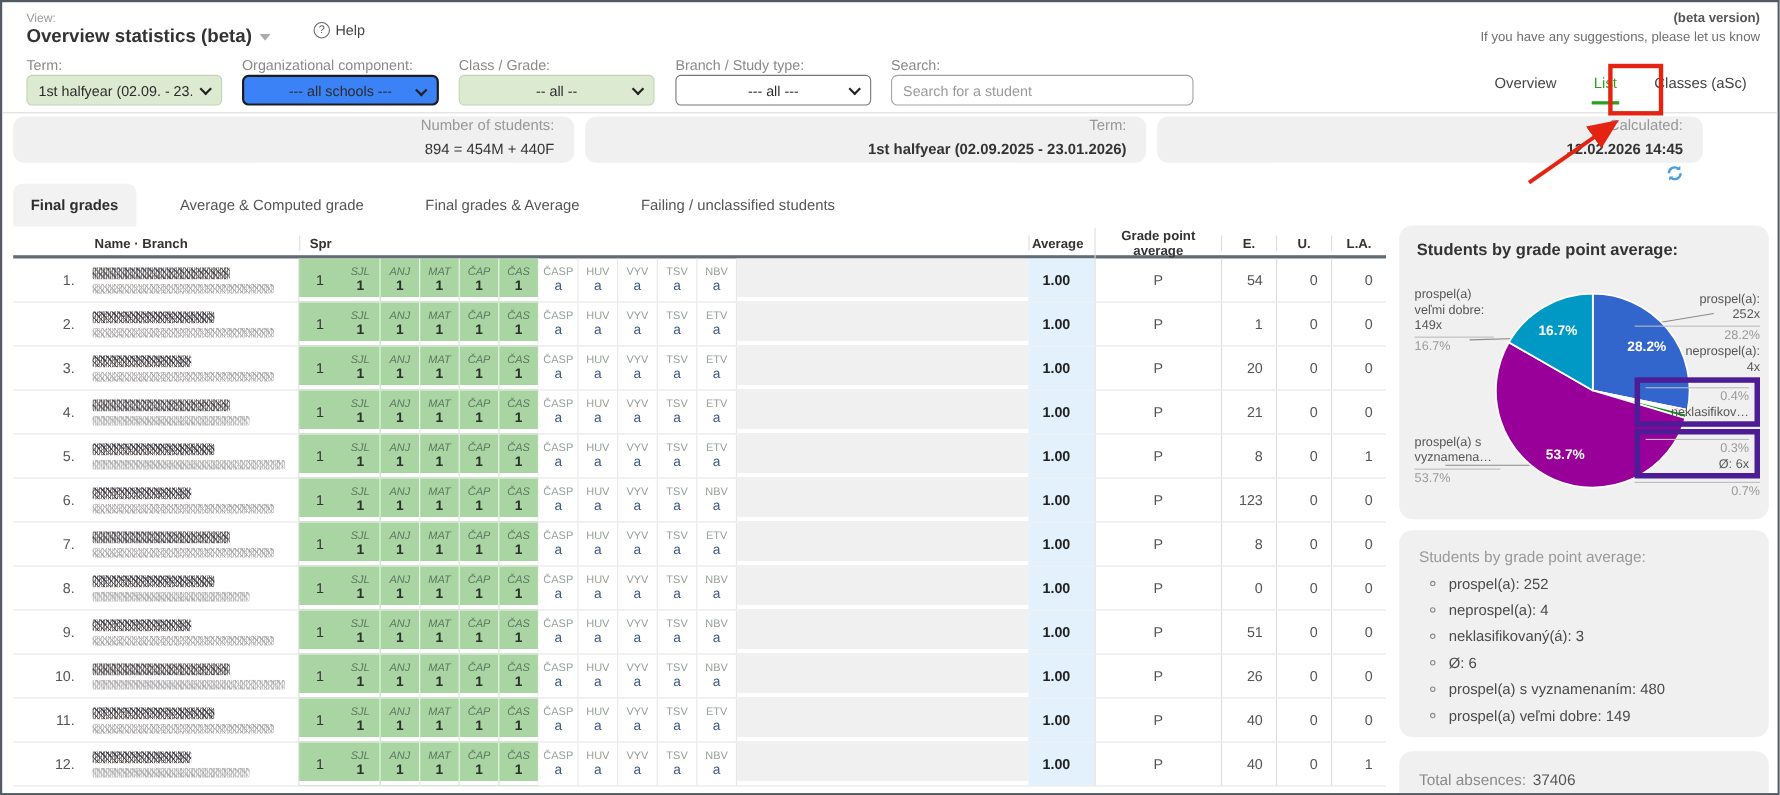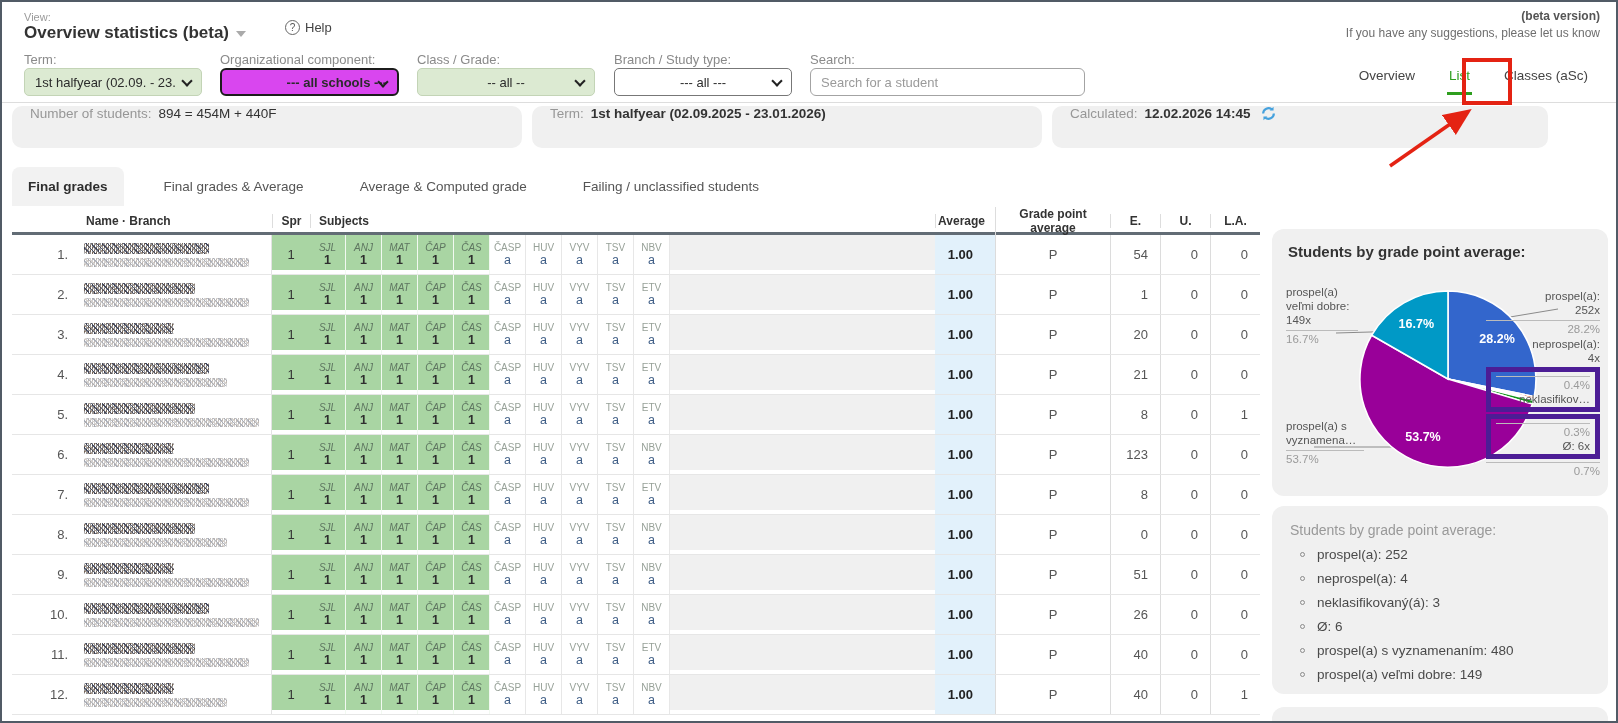--- a/index.html
+++ b/index.html
@@ -14,36 +14,36 @@
   .help { position:absolute; left:283px; top:18px; font-size:13px; color:#444; cursor:pointer; display:flex; align-items:center; gap:5px; }
   .help-circle { width:15px; height:15px; border:1px solid #666; border-radius:50%; font-size:10px; color:#555; display:flex; align-items:center; justify-content:center; }
   .beta-version { position:absolute; right:16px; top:7px; font-size:12px; font-weight:bold; color:#555; }
   .suggestions { position:absolute; right:16px; top:24px; font-size:12px; color:#6e6e6e; }
 
   
   .filter-label { position:absolute; top:50px; font-size:13px; color:#8a8a8a; }
   .ctrl { position:absolute; top:66px; height:28px; border-radius:5px; font-size:13px; color:#2b2b2b; display:flex; align-items:center; padding:0 10px; cursor:pointer; }
   .ctrl .chev { position:absolute; right:10px; top:10px; width:8px; height:8px; border-right:2px solid #222; border-bottom:2px solid #222; transform:rotate(45deg); margin-top:-2px; }
   .ctrl-green { background:#dcead2; border:1px solid #c3d4b6; }
-  .ctrl-black { background:#d946ef; border:2px solid #1c1c1c; border-radius:6px; justify-content:flex-end;font-weight:bold; }
+  .ctrl-black { background:#3b82f6; border:2px solid #1c1c1c; border-radius:6px; justify-content:center; }
   .ctrl-plain { background:#fff; border:1px solid #777; justify-content:center; }
   .ctrl-text { white-space:nowrap; overflow:hidden; max-width:140px; }
   .search-input { position:absolute; top:66px; left:808px; width:275px; height:28px; border:1px solid #a3a3a3; border-radius:6px; font-size:13px; padding:0 10px; color:#333; font-family:"Liberation Sans",sans-serif; }
   .search-input::placeholder { color:#9a9a9a; }
 
   
   .view-tabs { position:absolute; top:66px; right:28px; display:flex; gap:34px; font-size:13.5px; color:#444; }
   .view-tab { cursor:pointer; position:relative; }
   .view-tab.active { color:#2e9e1e; }
   .view-tab.active::after { content:""; position:absolute; left:-2px; right:-2px; top:24px; height:3px; background:#2e9e1e; }
 
   .top-divider { position:absolute; left:0; right:0; top:100px; border-top:1px solid #ddd; }
 
   
-  .info-card { position:absolute; top:104px; height:42px; background:#f0f0f0; border-radius:10px; display:flex; align-items:flex-start; padding:0 18px; font-size:13.5px; gap:7px; }
+  .info-card { position:absolute; top:104px; height:42px; background:#f0f0f0; border-radius:10px; display:flex; align-items:flex-end; padding:0 18px; font-size:13.5px; gap:7px;flex-direction:column; }
   .info-card .lbl { color:#979797; }
   .info-card .val { color:#333; font-weight:600; }
   .refresh-icon { margin-left:4px; cursor:pointer; display:inline-flex; }
 
   
   .subtabs { position:absolute; left:10px; top:165px; display:flex; font-size:13.5px; color:#555;gap:24px; }
   .subtab { padding:12px 16px; cursor:pointer; }
   .subtab.active { background:#f2f2f2; border-radius:8px 8px 0 0; font-weight:bold; color:#2e2e2e; }
 
   
@@ -84,21 +84,21 @@
       repeating-linear-gradient(-53deg, rgba(80,50,25,.5) 0 1px, transparent 1px 3px),
       repeating-linear-gradient(90deg, rgba(0,0,0,.4) 0 1px, transparent 1px 2px); }
   .noise1 { height:11px; width:62%; }
   .noise2 { height:9px; width:92%; opacity:.45; }
   .trow:nth-child(3n) .noise1 { width:50%; }
   .trow:nth-child(3n+1) .noise1 { width:70%; }
   .trow:nth-child(4n) .noise2 { width:80%; }
   .trow:nth-child(5n) .noise2 { width:98%; }
 
   
-  .panel-card { position:absolute; left:1270px; width:336px; background:#f0f0f0; border-radius:12px;margin-top:24px; }
+  .panel-card { position:absolute; left:1270px; width:336px; background:#f0f0f0; border-radius:12px; }
   .pie-card { top:203px; height:267px; }
   .pie-title { padding:14px 16px 0 16px; font-size:15px; font-weight:bold; color:#333; }
   .pie-svg { position:absolute; left:0; top:0; pointer-events:none; }
   .callout { position:absolute; font-size:11.5px; }
   .co-left-top { left:14px; top:56px; width:72px; }
   .co-right { right:8px; top:60px; width:114px; text-align:right; }
   .co-left-bottom { left:14px; top:190px; width:78px; }
   .co-lbl { color:#555; line-height:14px; }
   .co-pct { color:#9a9a9a; border-top:1px solid #bbb; margin-top:3px; padding-top:2px; line-height:13px; }
   .co-group { margin-bottom:1px; }
@@ -177,31 +177,30 @@
           <path d="M2 7a5 5 0 0 1 8.3-3.7" stroke="#45a1dd" fill="none" stroke-width="2"></path>
           <path d="M11.7 0.6v3.6h-3.6z" fill="#45a1dd"></path>
           <path d="M12 7a5 5 0 0 1-8.3 3.7" stroke="#45a1dd" fill="none" stroke-width="2"></path>
           <path d="M2.3 13.4V9.8h3.6z" fill="#45a1dd"></path>
         </svg>
     </span>
   </div>
 
   <div class="subtabs">
     <span class="subtab active">Final grades</span>
+    <span class="subtab">Average &amp; Computed grade</span>
     <span class="subtab">Final grades &amp; Average</span>
-    <span class="subtab">Average &amp; Computed grade</span>
     <span class="subtab">Failing / unclassified students</span>
   </div>
 
   <div class="grades-table">
     <div class="thead">
       <div class="h-num"></div>
       <div class="h-name">Name · Branch</div>
       <div class="h-spr vline">Spr</div>
-      <div class="h-sub vline">Subjects</div>
       <div class="c-fill"></div>
       <div class="h-avg vline">Average</div>
       <div class="h-gpa vline">Grade point average</div>
       <div class="h-e vline">E.</div>
       <div class="h-u vline">U.</div>
       <div class="h-la vline">L.A.</div>
     </div>
     <div>
         <div class="trow" style="display: flex;">
           <div class="cell c-num">1.</div>

